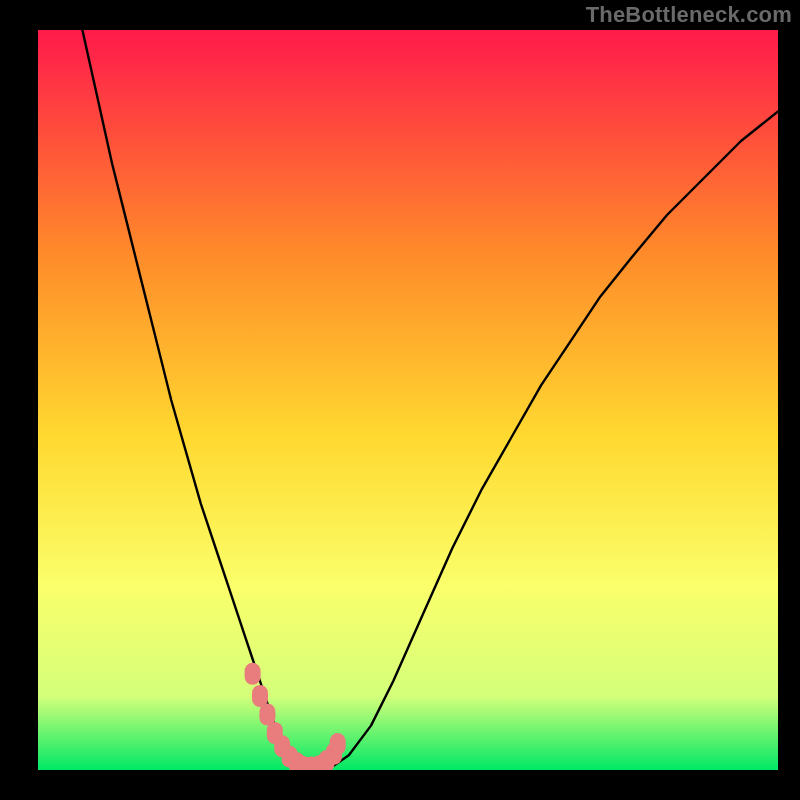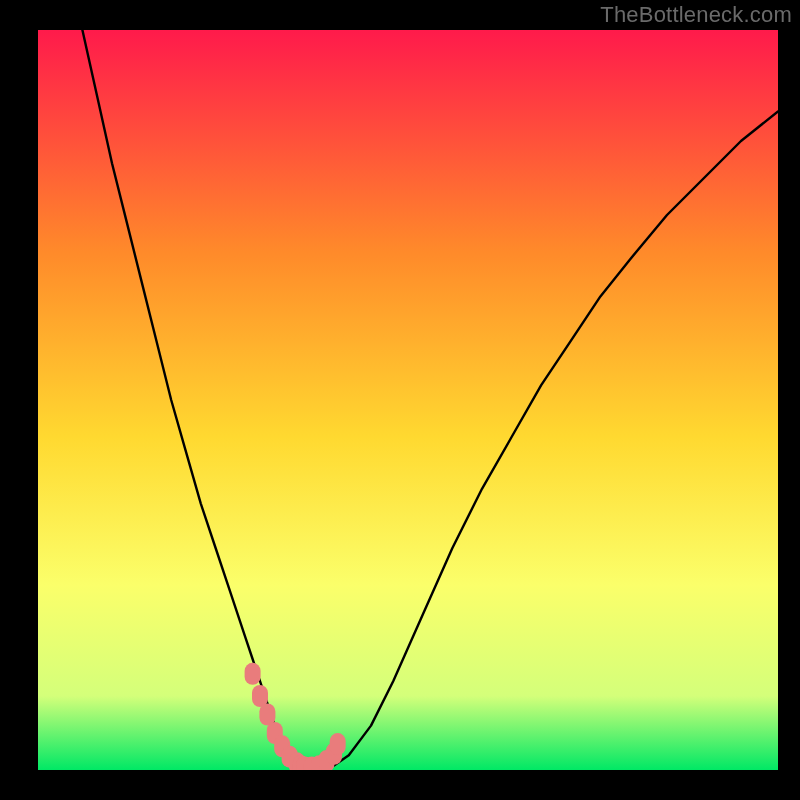--- a/index.html
+++ b/index.html
@@ -16,21 +16,21 @@
     width: 800px;
     height: 800px;
     background: #000;
   }
   .watermark {
     position: absolute;
     top: 2px;
     right: 8px;
     color: #6a6a6a;
     font-size: 22px;
-    font-weight: 400;
+    font-weight: 700;
     letter-spacing: 0.2px;
     z-index: 50;
     user-select: none;
   }
   .plot-outer {
     position: absolute;
     left: 38px;
     top: 30px;
     width: 740px;
     height: 740px;

